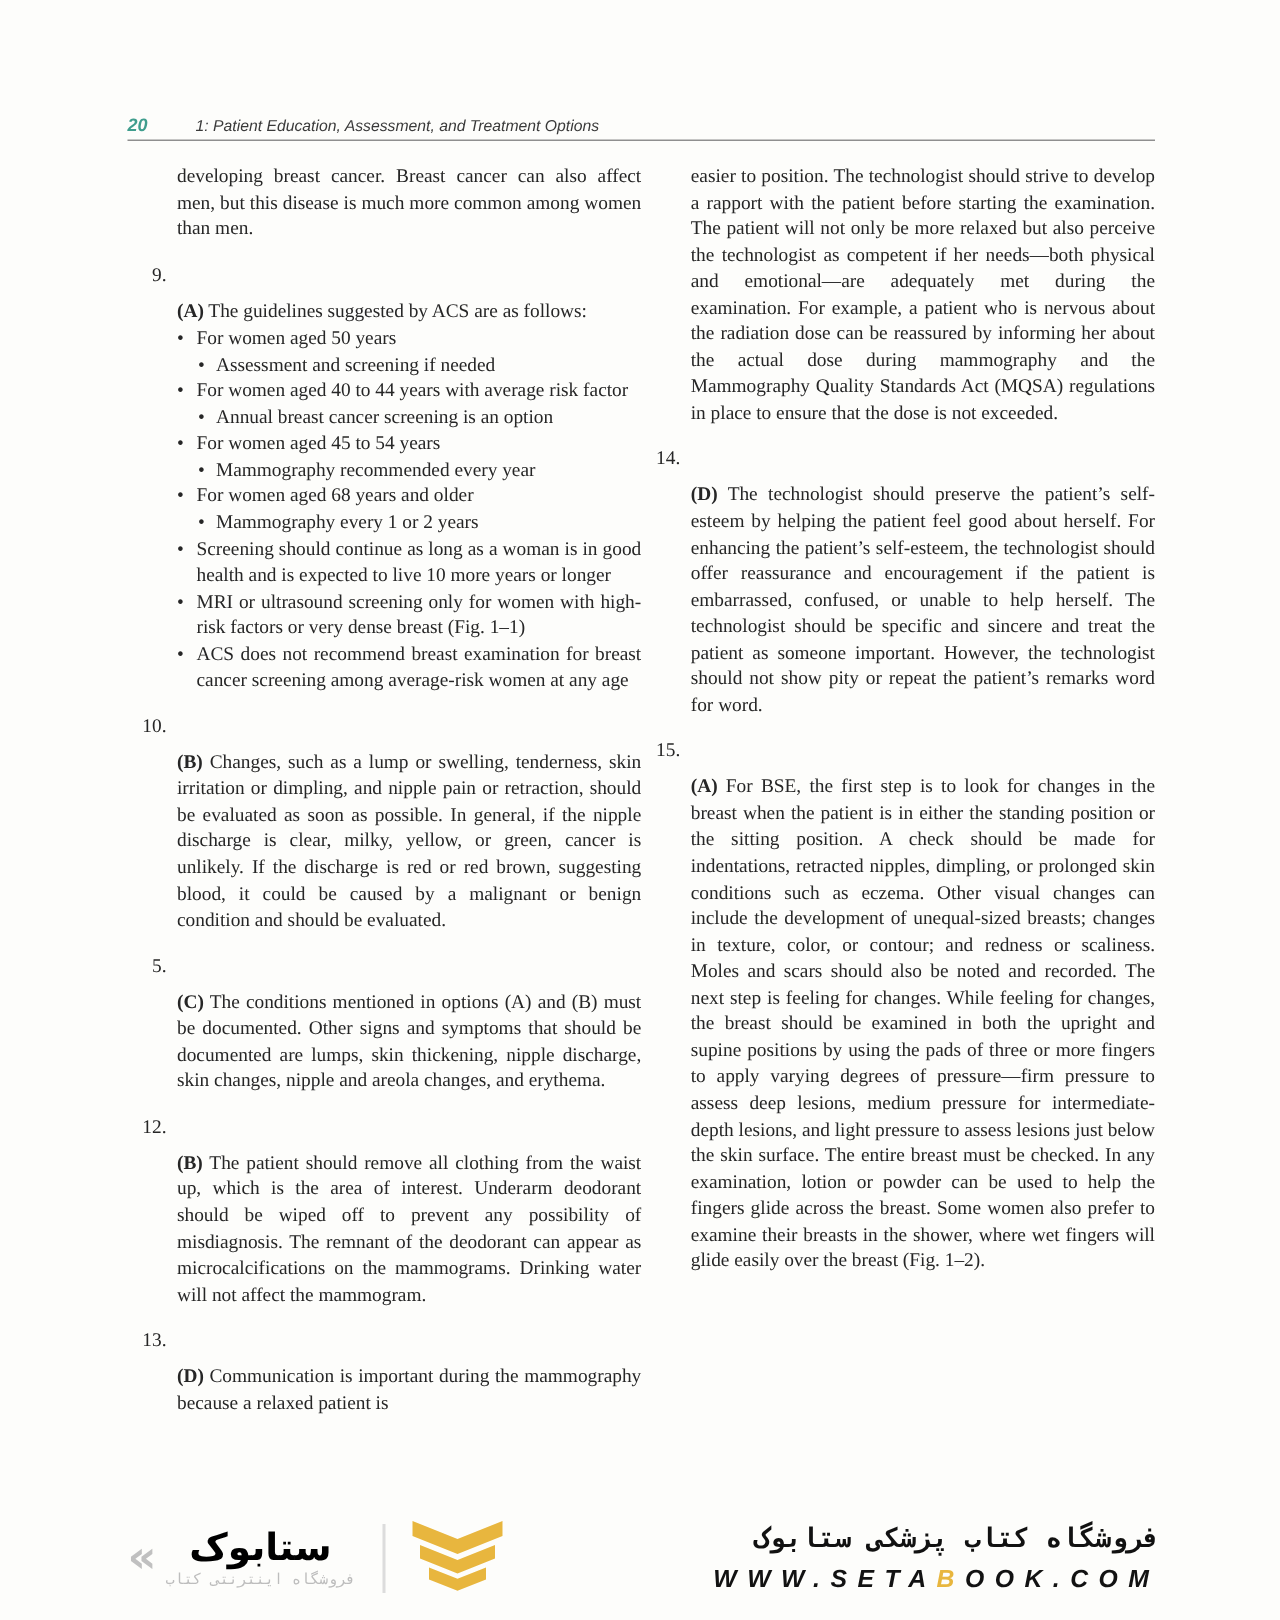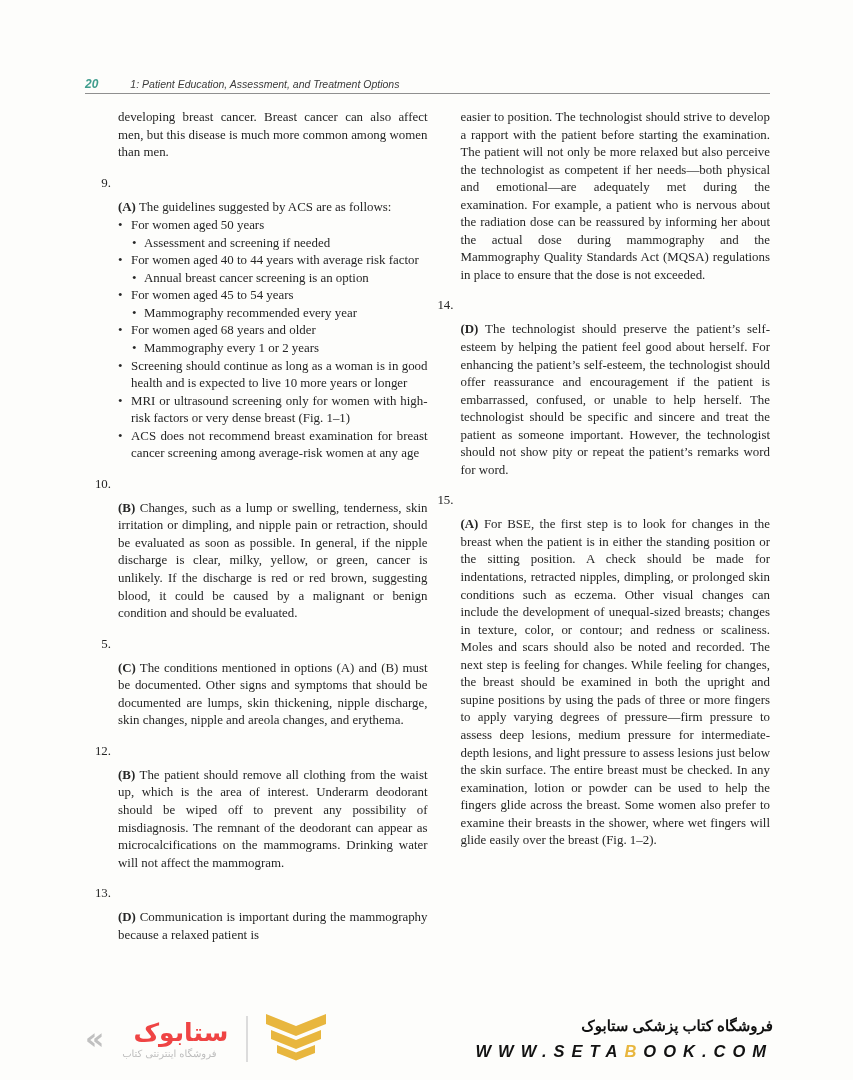--- a/index.html
+++ b/index.html
@@ -57,33 +57,33 @@
     position:absolute; left:85px; right:80px; top:1006px; height:66px;
     display:flex; justify-content:space-between; align-items:center;
   }
   .f-left { display:flex; align-items:center; }
   .guillemet {
     color:#c0c0c0; font-size:30px; font-weight:bold;
     font-family:"DejaVu Sans", sans-serif; margin-right:6px; line-height:1;
   }
   .wm-text { text-align:center; }
   .wm-big {
-    color:#ef4444; font-size:25px; font-weight:bold; line-height:1.1;
-    font-family:"DejaVu Sans", sans-serif; direction:rtl;margin-left:23px;
+    color:#000000; font-size:25px; font-weight:bold; line-height:1.1;
+    font-family:"DejaVu Sans", sans-serif; direction:rtl;
   }
   .wm-small {
     color:#bdbdbd; font-size:10px; letter-spacing:1px;
-    font-family:Liberation Sans, sans-serif; direction:rtl; margin-top:2px;
+    font-family:Liberation Mono, monospace; direction:rtl; margin-top:2px;
   }
   .vsep { width:2px; height:46px; background:#dcdcdc; margin:0 16px 0 18px; }
   .emblem { display:block; }
   .f-right { text-align:right; }
   .brand-fa {
-    direction:rtl; font-family:Liberation Sans, sans-serif;
-    font-weight:bold; font-size:15px; color:#111; margin-bottom:7px;
+    direction:rtl; font-family:Liberation Mono, monospace;
+    font-weight:bold; font-size:18px; color:#111; margin-bottom:7px;
   }
   .brand-url {
     font-family:"Liberation Sans", sans-serif; font-weight:bold;
     font-size:16.5px; letter-spacing:7px; color:#121212; white-space:nowrap;font-style:italic;
   }
   .brand-url .accent { color:#e8b63e; }
 </style>
 </head>
 <body>
 

